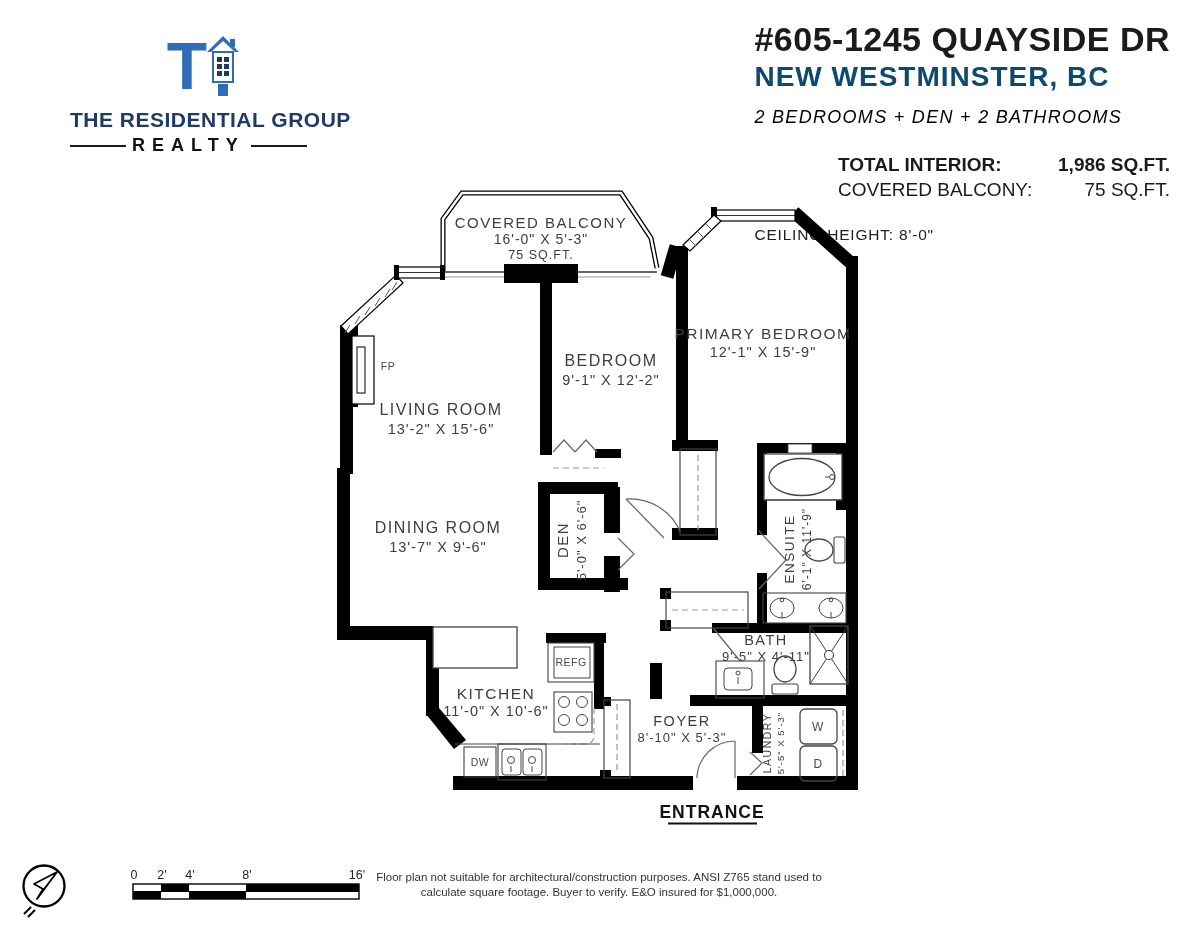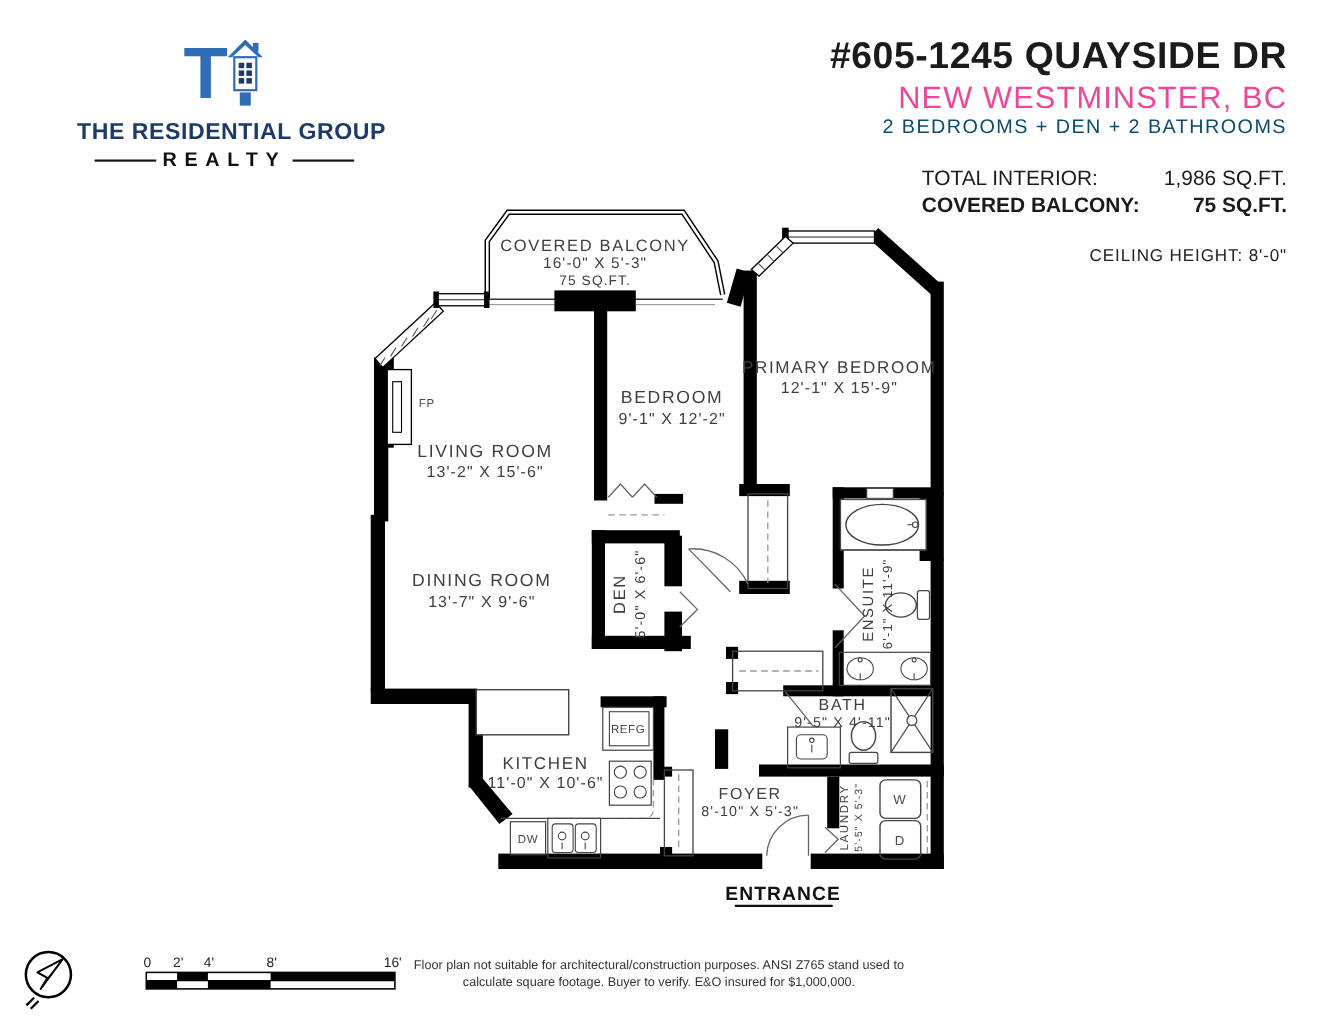--- a/index.html
+++ b/index.html
@@ -4,32 +4,32 @@
 <style>
   html,body{margin:0;padding:0;background:#fff;}
   body{width:1200px;height:927px;position:relative;font-family:"Liberation Sans",sans-serif;overflow:hidden;}
 
   
   .logo{position:absolute;left:70px;top:36px;width:268px;text-align:center;}
   .brand-row{display:flex;justify-content:center;align-items:flex-start;height:66px;}
   .brand-letter{font-size:66px;line-height:60px;font-weight:700;color:#2f6eb6;letter-spacing:-2px;}
   .house-icon{margin:0 1px;}
   .brand-line1{margin-top:6px;font-size:21px;font-weight:700;color:#1e3a66;letter-spacing:.5px;white-space:nowrap;}
-  .brand-line2-row{display:flex;align-items:center;justify-content:center;margin-top:3px;}
+  .brand-line2-row{display:flex;align-items:center;margin-top:3px;}
   .brand-rule{height:2px;background:#1a1a1a;width:56px;}
   .brand-realty{font-size:18px;font-weight:700;color:#111;letter-spacing:7px;margin:0 6px;}
 
   
-  .header{position:absolute;top:32px;right:30px;text-align:right;color:#1b1b1b;}
+  .header{position:absolute;top:20px;right:30px;text-align:left;color:#1b1b1b;}
   .addr1{font-size:34px;font-weight:700;letter-spacing:.5px;}
-  .addr2{font-size:28px;font-weight:400;letter-spacing:1px;margin-top:2px;color:#ec4899;}
-  .summary{font-size:18px;letter-spacing:1.3px;color:#0c4a6e;}
+  .addr2{font-size:28px;font-weight:700;letter-spacing:1px;margin-top:2px;color:#0c4a6e;}
+  .summary{font-size:18px;letter-spacing:1.3px;margin-top:14px;color:#000000;font-style:italic;}
   .stats{margin-top:26px;margin-left:auto;width:332px;}
-  .stat-row{display:flex;justify-content:space-between;font-size:19px;margin-top:3px;color:#1b1b1b;font-weight:bold;}
-  .stat-row.bold{font-weight:400;gap:16px;}
+  .stat-row{display:flex;justify-content:space-between;font-size:19px;margin-top:3px;color:#1b1b1b;}
+  .stat-row.bold{font-weight:700;gap:16px;}
   .ceiling{font-size:15.5px;letter-spacing:.8px;margin-top:25px;color:#222;}
 
   svg text{font-family:"Liberation Sans",sans-serif;}
   .room-name{fill:#3e3e3e;letter-spacing:1.5px;}
   .room-dims{fill:#3e3e3e;letter-spacing:1px;}
   .fix-label{fill:#4a4a4a;letter-spacing:.5px;}
 </style>
 </head>
 <body>
 

